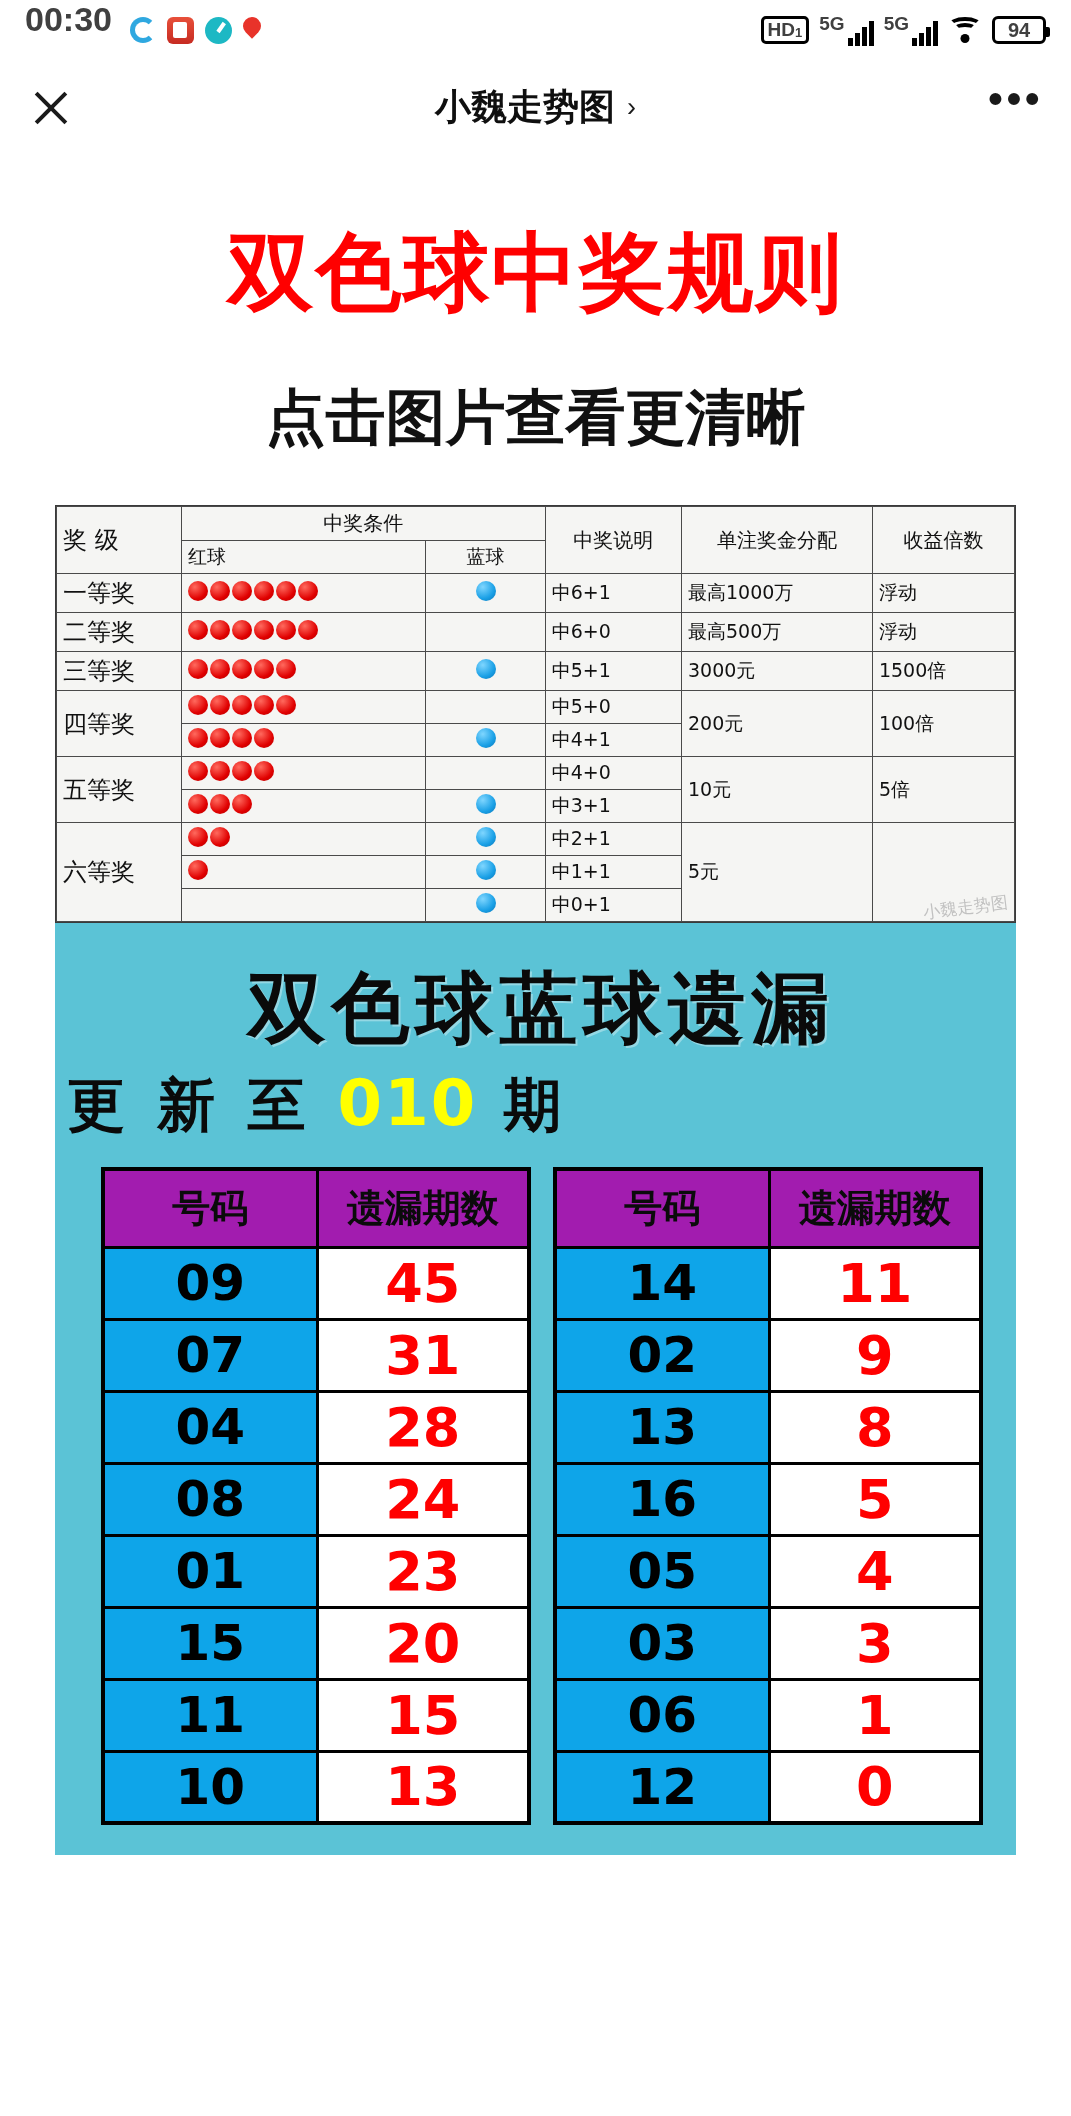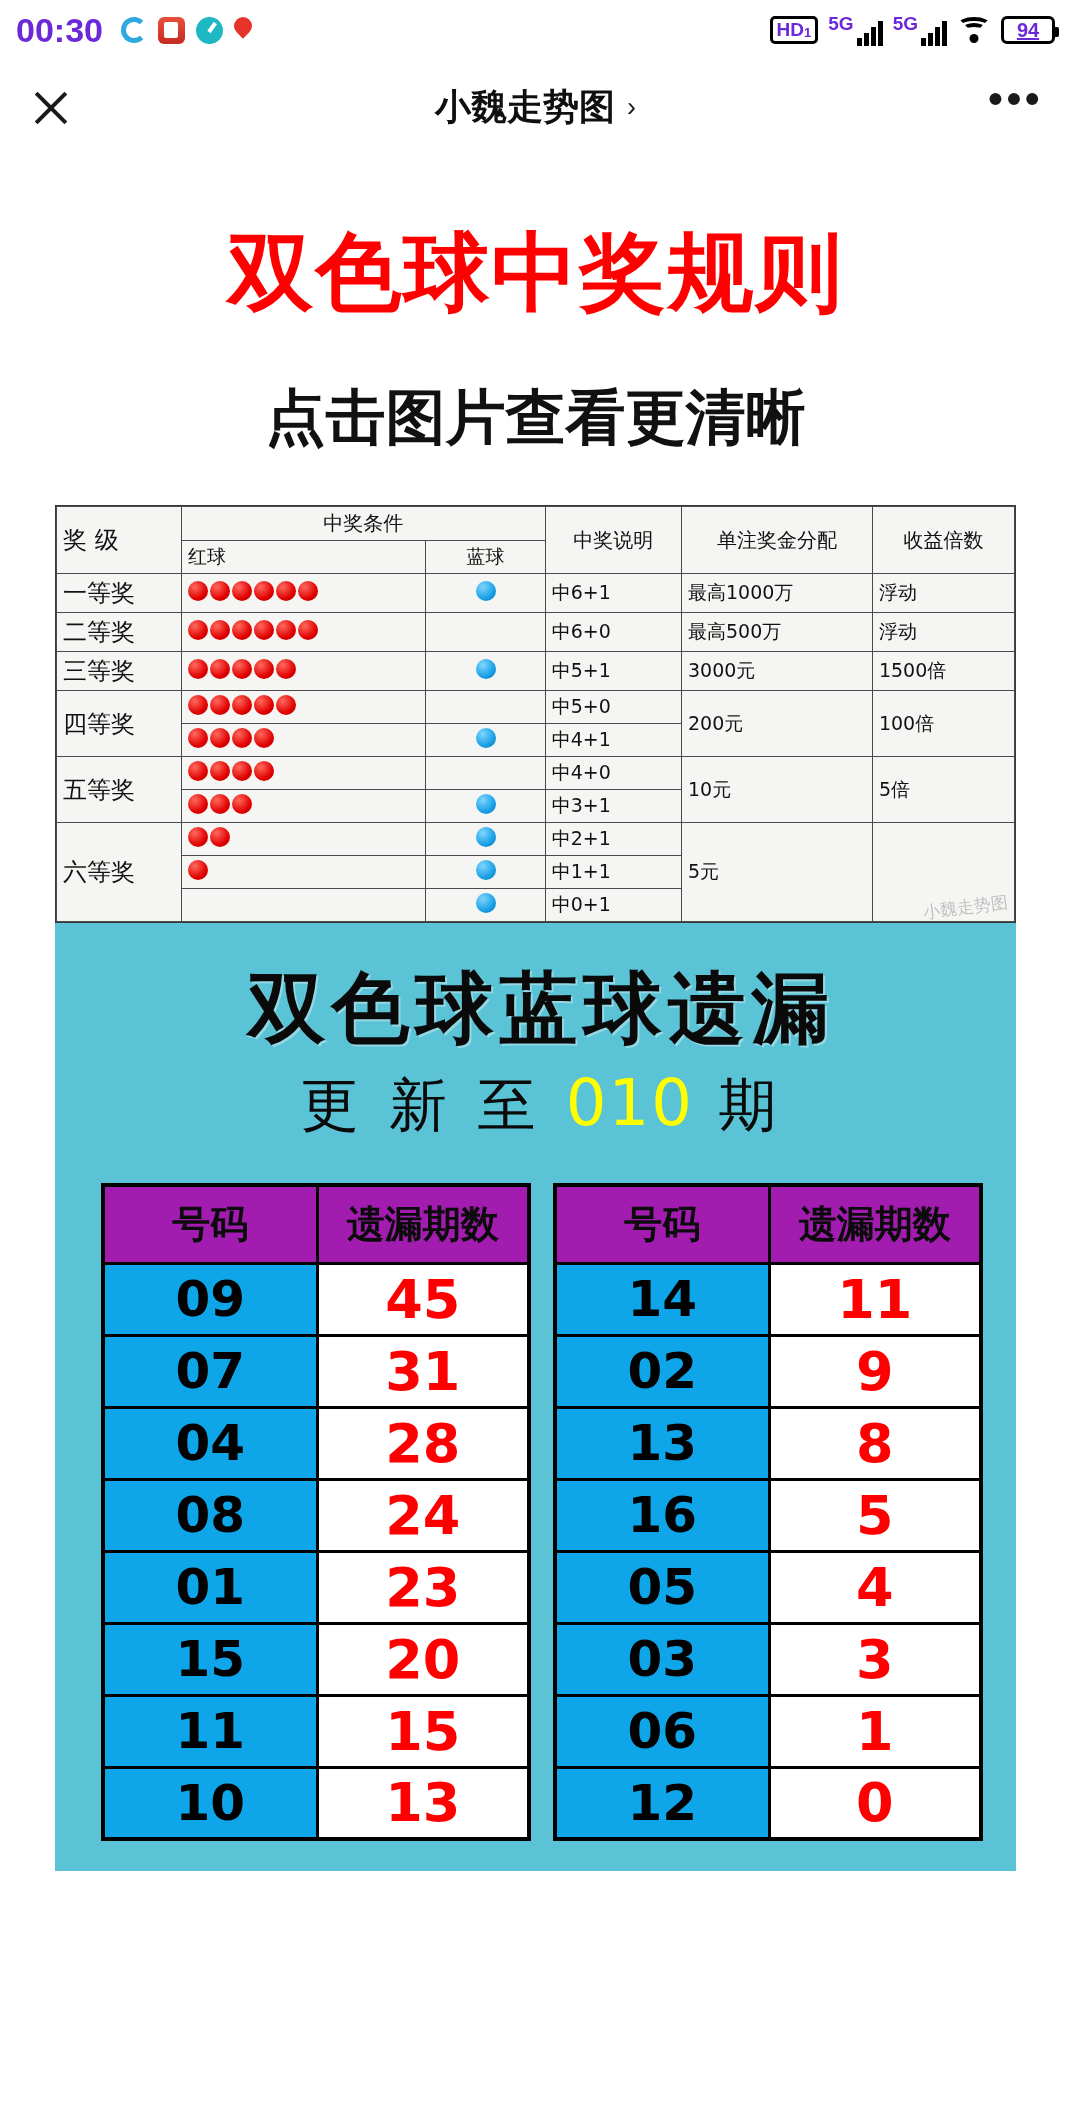--- a/index.html
+++ b/index.html
@@ -7,25 +7,24 @@
     width: 1071px;
     background: #ffffff;
     font-family: "Liberation Sans", sans-serif;
   }
   body { width: 1071px; min-height: 2116px; position: relative; }
 
   
   .statusbar {
     height: 60px;
     display: flex;
-    align-items: center;
-    padding: 0 16px;
+    padding: 0 25px;
     font-size: 31px;
     font-weight: bold;
-    color: #6d28d9;
+    color: #404040;
   }
   .sb-clock { font-size: 34px; font-weight: bold; letter-spacing: 0px; }
   .sb-left-icons { display: flex; align-items: center; gap: 11px; margin-left: 18px; }
   .ic { display: inline-block; }
   .ic-circle-blue {
     width: 26px; height: 26px; border-radius: 50%;
     border: 5px solid #2fa8e0; border-right-color: transparent;
   }
   .ic-app1 {
     width: 27px; height: 27px; border-radius: 6px;
@@ -71,21 +70,21 @@
     border: 4px solid #000; border-bottom-color: transparent;
     border-left-color: transparent; border-right-color: transparent;
     border-radius: 50% 50% 0 0;
   }
   .wifi span:nth-child(1){ width:34px; height:17px; bottom:9px; }
   .wifi span:nth-child(2){ width:22px; height:11px; bottom:9px; }
   .wifi span:nth-child(3){ width:9px; height:9px; bottom:0; background:#000; border-radius:50%; border:none; }
   .batt {
     width: 54px; height: 28px; border: 3px solid #000; border-radius: 6px;
     display:flex; align-items:center; justify-content:center; position:relative;
-    font-size: 20px; font-weight: bold; text-decoration: underline;
+    font-size: 20px; font-weight: bold;
   }
   .batt::after{
     content:""; position:absolute; right:-7px; top:8px; width:4px; height:10px;
     background:#000; border-radius: 0 2px 2px 0;
   }
 
   
   .navbar {
     height: 95px; display:flex; align-items:center; padding: 0 28px;
     position: relative; background:#fff;
@@ -156,22 +155,22 @@
   .poster {
     margin: 0 55px; background: #5bc3d6; padding: 16px 0 30px 12px;
     font-family:"DejaVu Sans", sans-serif;
   }
   .poster-title {
     text-align:center; font-size: 78px; font-weight:bold; color:#0a0a0a;
     letter-spacing: 6px; margin: 18px 0 4px 0;
     text-shadow: 2px 2px 0 rgba(255,255,255,.35);
   }
   .poster-sub {
-    text-align:center; font-size: 58px; font-weight:normal; color:#0a0a0a;
-    letter-spacing: 6px; margin-bottom: 38px;
+    text-align:left; font-size: 58px; font-weight:bold; color:#0a0a0a;
+    letter-spacing: 6px; margin-bottom: 22px;
   }
   .poster-sub .hl { color:#ffff00; font-size: 64px; letter-spacing: 2px; }
 
   .tables {
     display:flex; justify-content:center; gap: 22px; padding: 0 22px;
   }
   table.omit {
     border-collapse: collapse; background:#ffffff; border: 4px solid #000;
     width: 430px;
   }

